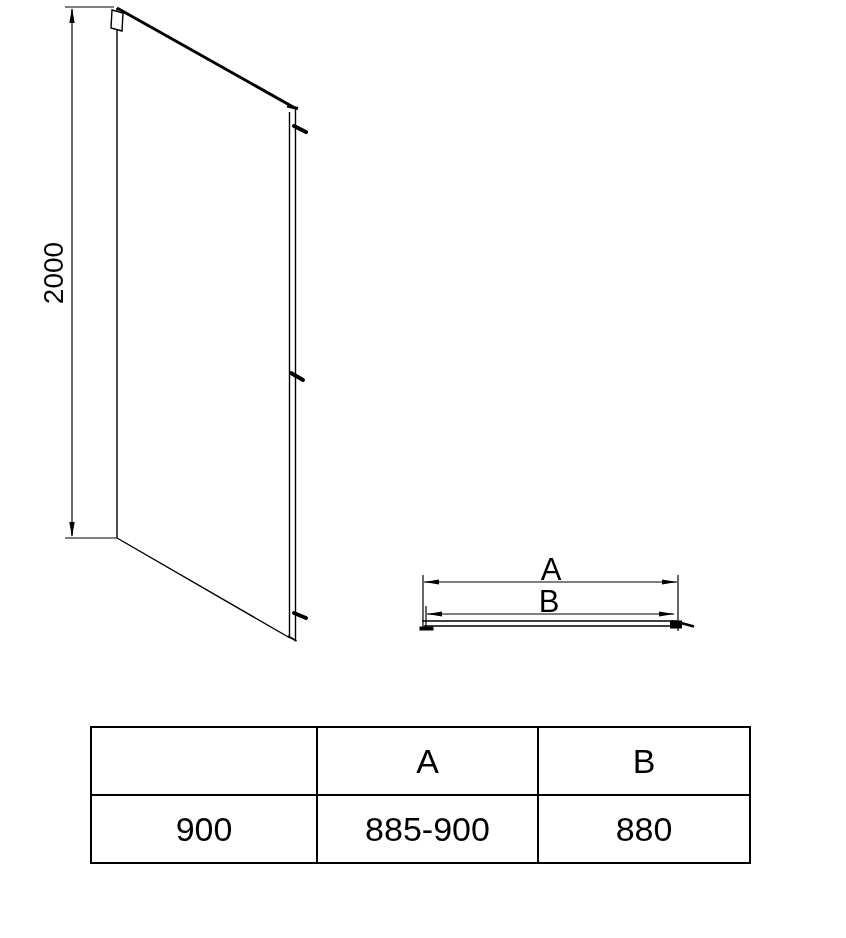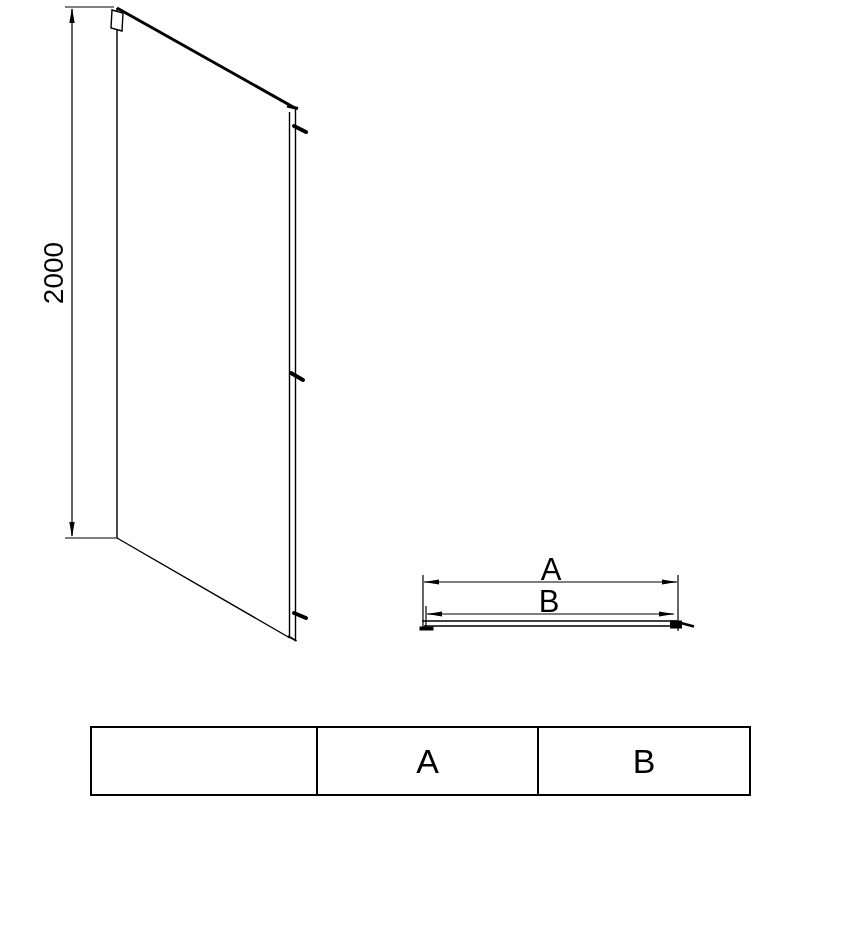--- a/index.html
+++ b/index.html
@@ -120,16 +120,21 @@
       <col style="width:226px">
       <col style="width:221px">
       <col style="width:212px">
     </colgroup>
     <tbody>
       <tr>
         <td></td>
         <td>A</td>
         <td>B</td>
       </tr>
+      <tr>
+        <td>900</td>
+        <td>885-900</td>
+        <td>880</td>
+      </tr>
     </tbody>
   </table>
 
 </div>
 
 </body></html>

